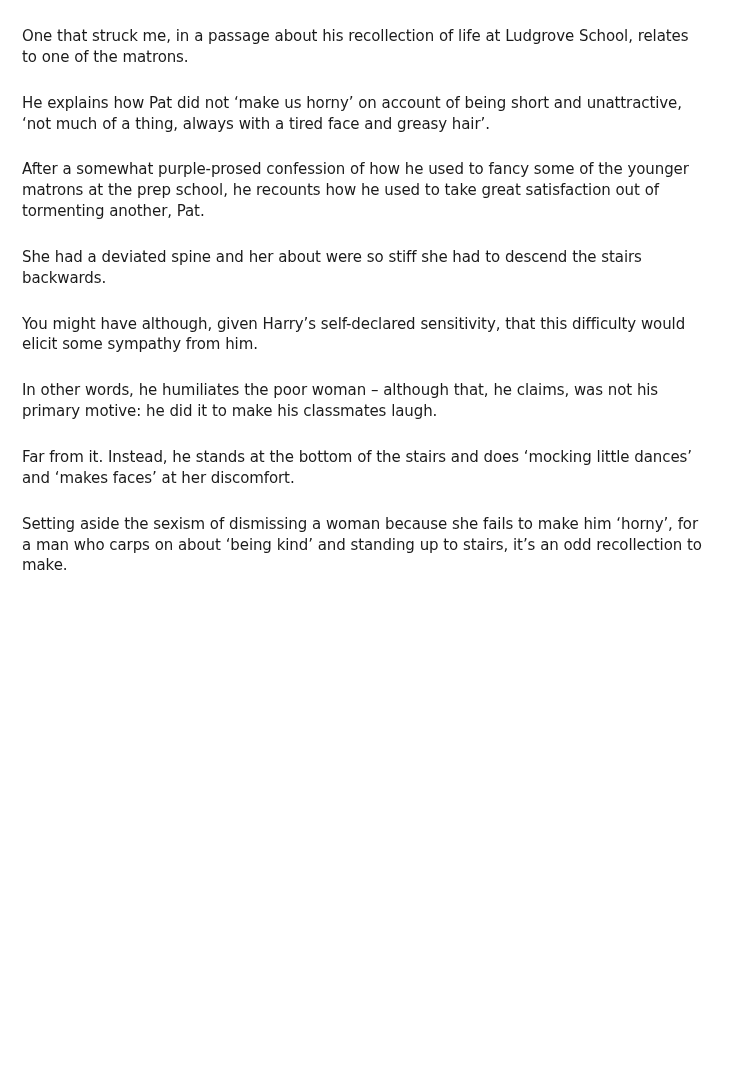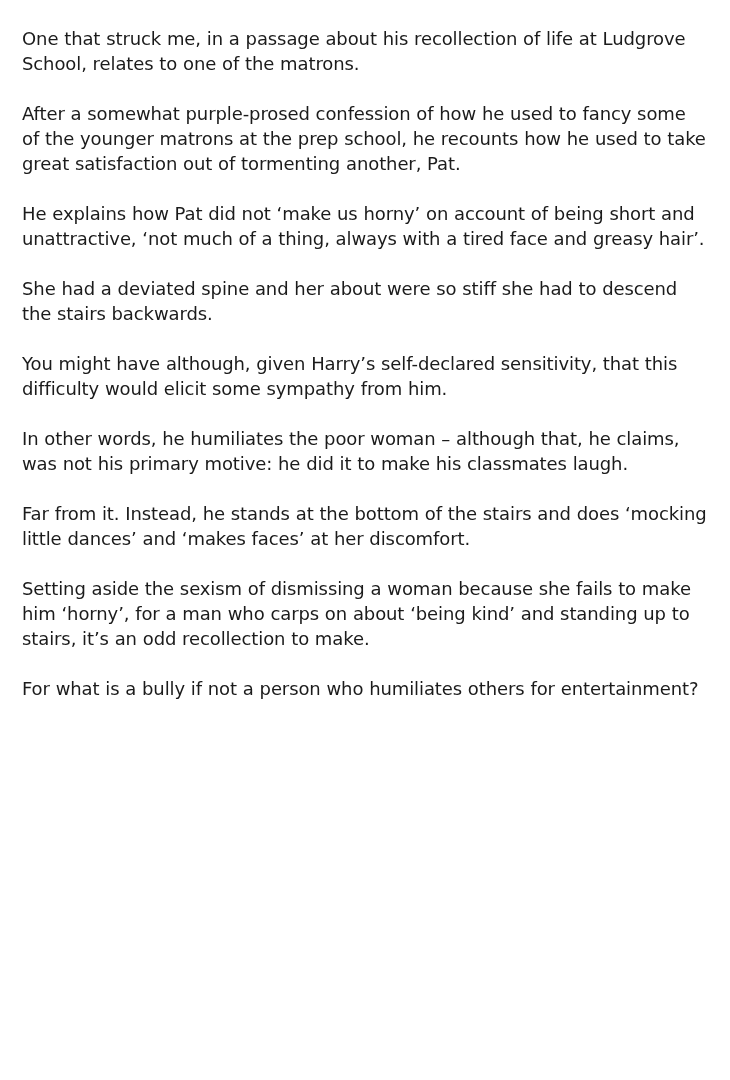--- a/index.html
+++ b/index.html
@@ -15,37 +15,36 @@
   }
   #article {
     box-sizing: border-box;
     width: 730px;
     height: 1080px;
     padding: 26px 22px 10px 22px;
     background: #ffffff;
   }
   .para {
     color: #1b1b1b;
-    font-size: 18px;
+    font-size: 15px;
     line-height: 1.39;
     letter-spacing: -0.1px;
     margin: 0 0 25px 0;
     text-align: left;
     word-spacing: 0.2px;
   }
   .para:last-child {
     margin-bottom: 0;
   }
 </style>
 </head>
 <body>
 
 <main id="article">
   <p class="para">One that struck me, in a passage about his recollection of life at Ludgrove School, relates to one of the matrons.</p>
+  <p class="para">He explains how Pat did not ‘make us horny’ on account of being short and unattractive, ‘not much of a thing, always with a tired face and greasy hair’.</p>
   <p class="para">After a somewhat purple-prosed confession of how he used to fancy some of the younger matrons at the prep school, he recounts how he used to take great satisfaction out of tormenting another, Pat.</p>
-  <p class="para">He explains how Pat did not ‘make us horny’ on account of being short and unattractive, ‘not much of a thing, always with a tired face and greasy hair’.</p>
   <p class="para">She had a deviated spine and her about were so stiff she had to descend the stairs backwards.</p>
   <p class="para">You might have although, given Harry’s self-declared sensitivity, that this difficulty would elicit some sympathy from him.</p>
   <p class="para">In other words, he humiliates the poor woman – although that, he claims, was not his primary motive: he did it to make his classmates laugh.</p>
   <p class="para">Far from it. Instead, he stands at the bottom of the stairs and does ‘mocking little dances’ and ‘makes faces’ at her discomfort.</p>
   <p class="para">Setting aside the sexism of dismissing a woman because she fails to make him ‘horny’, for a man who carps on about ‘being kind’ and standing up to stairs, it’s an odd recollection to make.</p>
-  <p class="para">For what is a bully if not a person who humiliates others for entertainment?</p>
 </main>
 
 </body></html>

